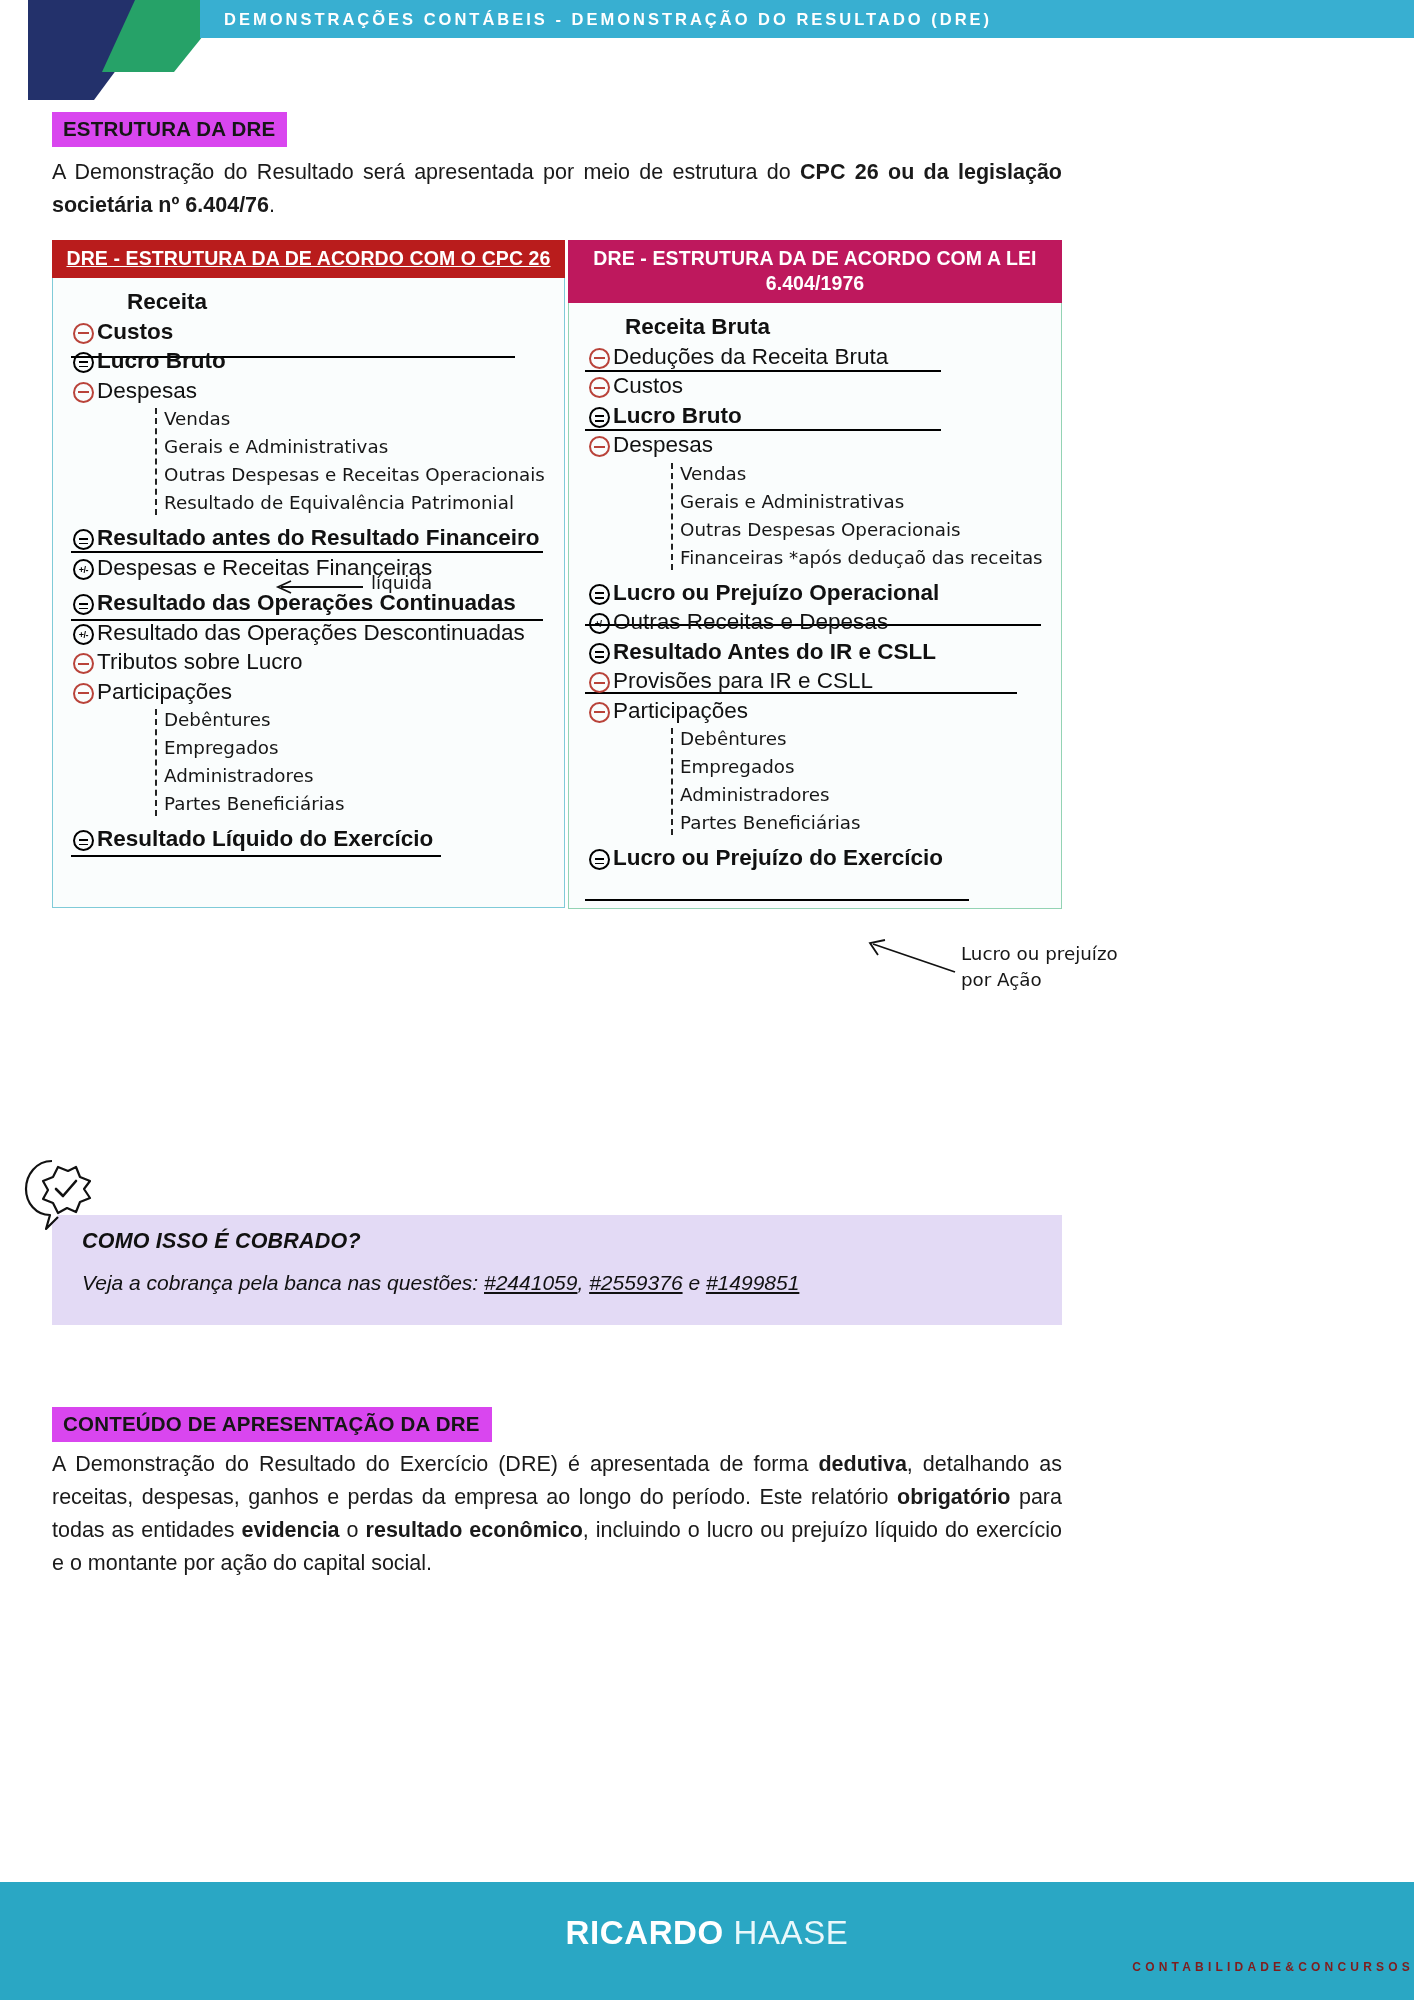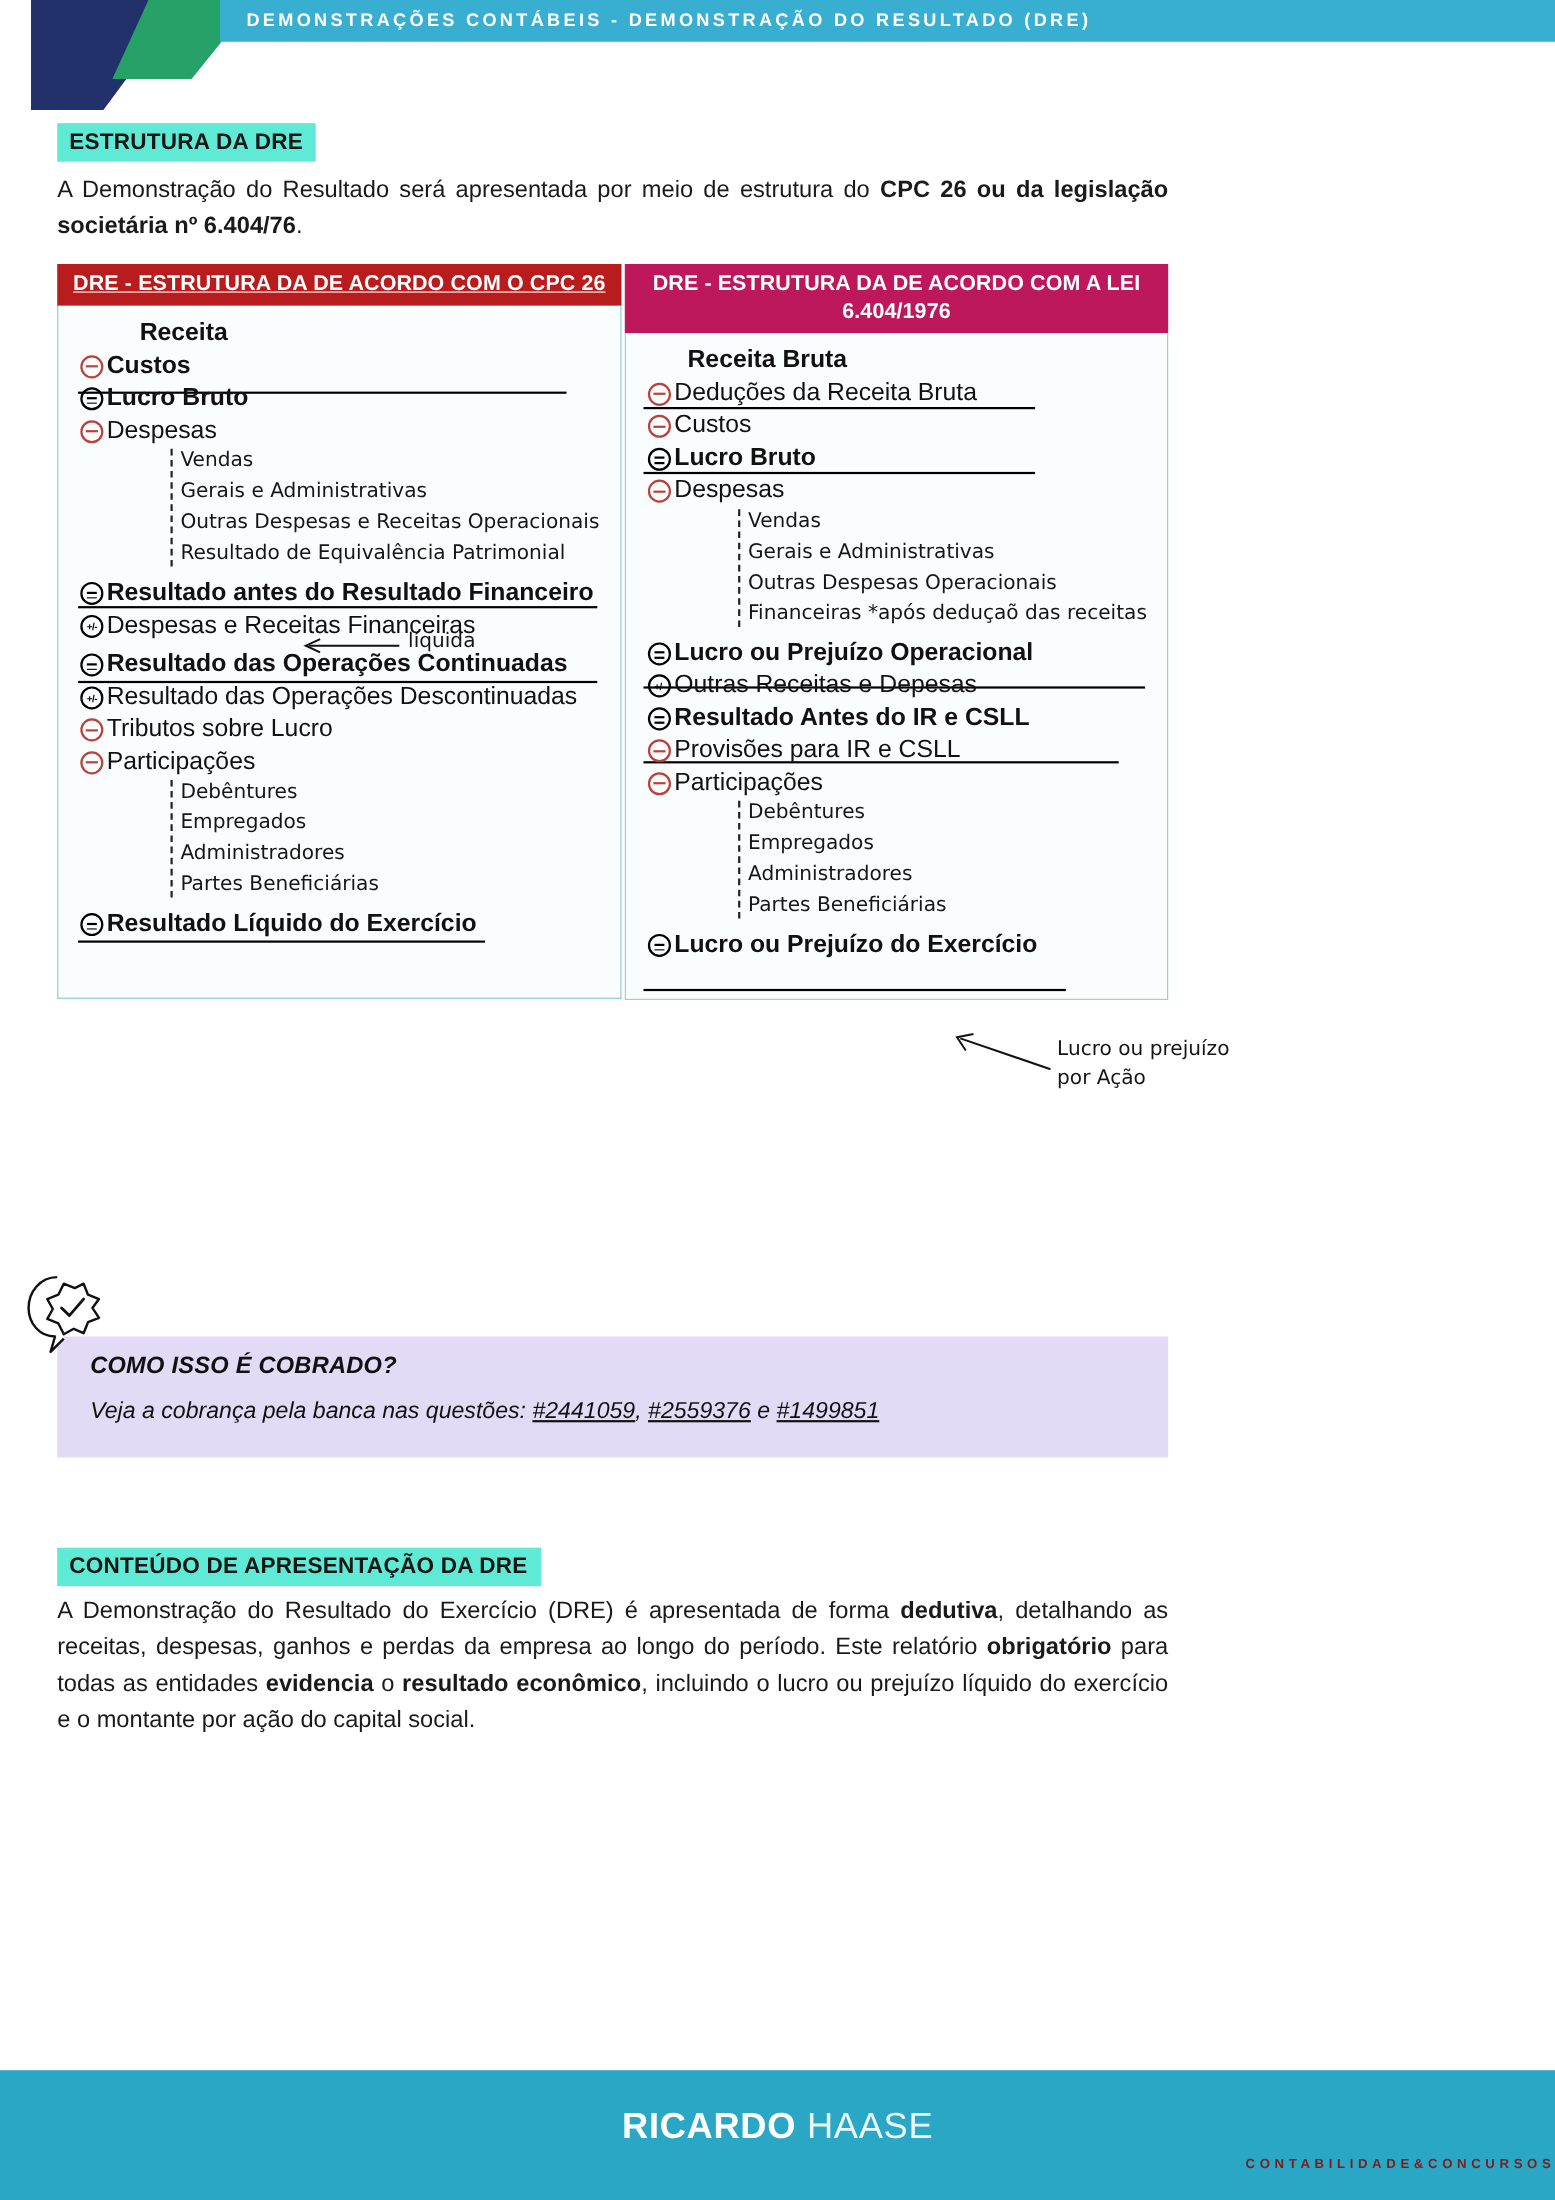--- a/index.html
+++ b/index.html
@@ -34,21 +34,21 @@
     color:#ffffff;
     font-size:16.5px;
     font-weight:bold;
     letter-spacing:3.0px;
     white-space:nowrap;
   }
 
   
   .sec-head {
     position:absolute;
-    background:#5eead4;
+    background:#d946ef;
     color:#161616;
     font-weight:bold;
     font-size:20.5px;
     letter-spacing:0.2px;
     padding:5px 12px 6px 11px;
     white-space:nowrap;
   }
   #sec-estrutura { left:52px; top:112px; }
   #sec-conteudo  { left:52px; top:1407px; }
 

